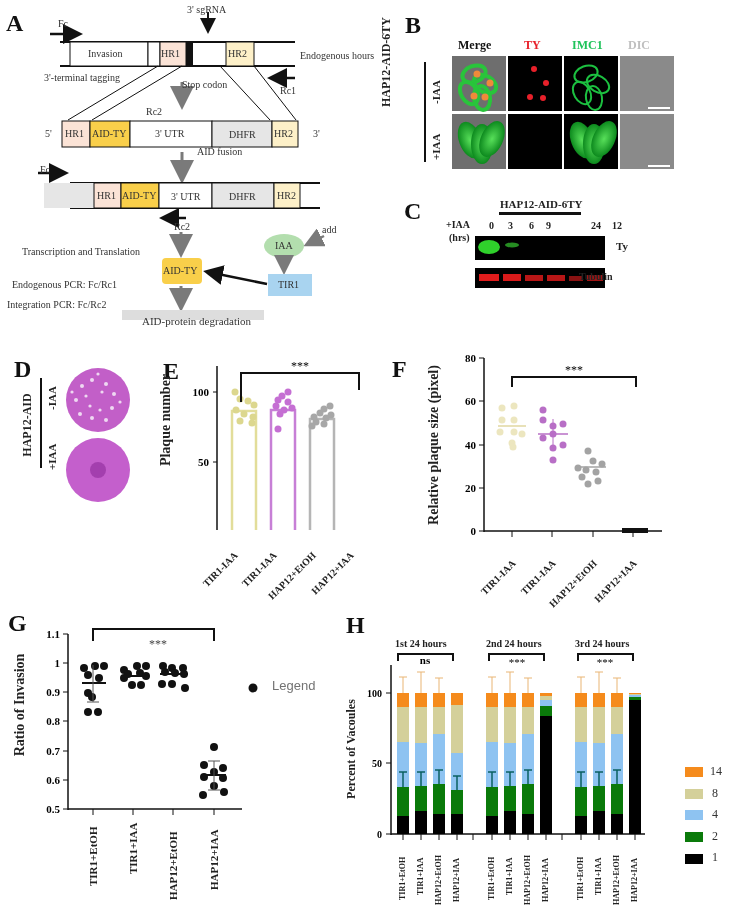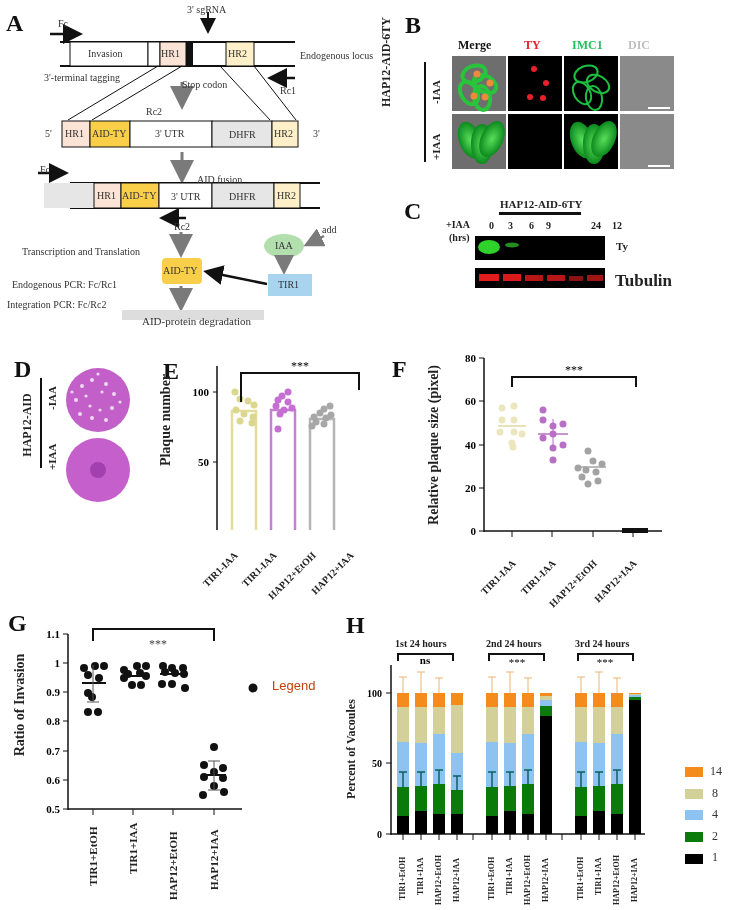--- a/index.html
+++ b/index.html
@@ -77,33 +77,33 @@
     <line x1="324" y1="236" x2="308" y2="244" stroke="#7a7a7a" stroke-width="2.5" marker-end="url(#ahg)"></line>
     <line x1="284" y1="258" x2="284" y2="270" stroke="#7a7a7a" stroke-width="2.5" marker-end="url(#ahg)"></line>
     <rect x="268" y="274" width="44" height="22" fill="#a9d4f0"></rect>
     <line x1="267" y1="284" x2="208" y2="272" stroke="#111" stroke-width="2.5" marker-end="url(#ah)"></line>
   </svg>
   <div class="abs t" style="left:58px;top:18px;">Fc</div>
   <div class="abs t" style="left:187px;top:4px;">3' sgRNA</div>
   <div class="abs t" style="left:88px;top:48px;">Invasion</div>
   <div class="abs t" style="left:161px;top:48px;">HR1</div>
   <div class="abs t" style="left:228px;top:48px;">HR2</div>
-  <div class="abs t" style="left:300px;top:50px;">Endogenous locus</div>
+  <div class="abs t" style="left:300px;top:50px;">Endogenous hours</div>
   <div class="abs t" style="left:44px;top:72px;">3'-terminal  tagging</div>
   <div class="abs t" style="left:182px;top:79px;">Stop codon</div>
   <div class="abs t" style="left:280px;top:85px;">Rc1</div>
   <div class="abs t" style="left:146px;top:106px;">Rc2</div>
   <div class="abs t" style="left:45px;top:128px;">5'</div>
   <div class="abs t" style="left:65px;top:128px;">HR1</div>
   <div class="abs t" style="left:92px;top:128px;">AID-TY</div>
   <div class="abs t" style="left:155px;top:128px;">3' UTR</div>
   <div class="abs t" style="left:229px;top:129px;">DHFR</div>
   <div class="abs t" style="left:274px;top:128px;">HR2</div>
   <div class="abs t" style="left:313px;top:128px;">3'</div>
-  <div class="abs t" style="left:197px;top:174px;">AID fusion</div>
+  <div class="abs t" style="left:197px;top:146px;">AID fusion</div>
   <div class="abs t" style="left:40px;top:164px;">Fc</div>
   <div class="abs t" style="left:97px;top:190px;">HR1</div>
   <div class="abs t" style="left:122px;top:190px;">AID-TY</div>
   <div class="abs t" style="left:171px;top:191px;">3' UTR</div>
   <div class="abs t" style="left:229px;top:191px;">DHFR</div>
   <div class="abs t" style="left:277px;top:190px;">HR2</div>
   <div class="abs t" style="left:174px;top:221px;">Rc2</div>
   <div class="abs t" style="left:22px;top:238px;margin-top:8px;">Transcription and Translation</div>
   <div class="abs t" style="left:322px;top:224px;">add</div>
   <div class="abs t" style="left:275px;top:240px;">IAA</div>
@@ -198,21 +198,21 @@
     <ellipse cx="37" cy="9" rx="7" ry="2.5" fill="#2fb02b" opacity="0.8"></ellipse>
     <rect x="0" y="32" width="130" height="20" fill="#000"></rect>
     <rect x="4" y="38" width="20" height="7" fill="#e01c1c"></rect>
     <rect x="28" y="38" width="18" height="7" fill="#d81a1a"></rect>
     <rect x="50" y="39" width="18" height="6" fill="#b81616"></rect>
     <rect x="72" y="39" width="18" height="6" fill="#b81616"></rect>
     <rect x="94" y="40" width="14" height="5" fill="#8a1212"></rect>
     <rect x="112" y="39" width="16" height="6" fill="#a01414"></rect>
   </svg>
   <div class="abs bt" style="left:616px;top:240px;font-size:11px;">Ty</div>
-  <div class="abs bt" style="left:615px;top:271px;font-size:17px;">Tubulin</div>
+  <div class="abs bt" style="left:579px;top:271px;font-size:10px;">Tubulin</div>
 </div>
 
 <div>
   <div class="plabel" style="left:14px;top:356px;">D</div>
   <div class="abs bt" style="left:20px;top:470px;transform:rotate(-90deg);transform-origin:left top;font-size:12px;width:90px;text-align:center;">HAP12-AID</div>
   <div class="abs" style="left:40px;top:378px;width:2px;height:90px;background:#111;"></div>
   <div class="abs bt" style="left:46px;top:410px;transform:rotate(-90deg);transform-origin:left top;font-size:11px;">-IAA</div>
   <div class="abs bt" style="left:46px;top:470px;transform:rotate(-90deg);transform-origin:left top;font-size:11px;">+IAA</div>
   <svg class="abs" style="left:62px;top:366px;" width="72" height="140">
     <circle cx="36" cy="34" r="32" fill="#c25fc8"></circle>
@@ -467,21 +467,21 @@
     <line x1="208" y1="190" x2="220" y2="190" stroke="#555" stroke-width="1"></line>
     <g stroke="#111">
         <line x1="93" y1="209" x2="93" y2="215"></line>
         <line x1="133" y1="209" x2="133" y2="215"></line>
         <line x1="173" y1="209" x2="173" y2="215"></line>
         <line x1="214" y1="209" x2="214" y2="215"></line>
       </g>
 
     <circle cx="253" cy="88" r="4.5" fill="#111"></circle>
   </svg>
-  <div class="abs sans" style="left:272px;top:678px;font-size:13px;color:#c2410c;">Legend</div>
+  <div class="abs sans" style="left:272px;top:678px;font-size:13px;color:#737373;">Legend</div>
   <div>
     <div class="abs bt" style="left:87px;top:886px;font-size:11px;transform:rotate(-90deg);transform-origin:left top;">TIR1+EtOH</div>
     <div class="abs bt" style="left:127px;top:874px;font-size:11px;transform:rotate(-90deg);transform-origin:left top;">TIR1+IAA</div>
     <div class="abs bt" style="left:167px;top:900px;font-size:11px;transform:rotate(-90deg);transform-origin:left top;">HAP12+EtOH</div>
     <div class="abs bt" style="left:208px;top:890px;font-size:11px;transform:rotate(-90deg);transform-origin:left top;">HAP12+IAA</div>
   </div>
 </div>
 
 <div>
   <div class="plabel" style="left:346px;top:612px;">H</div>

